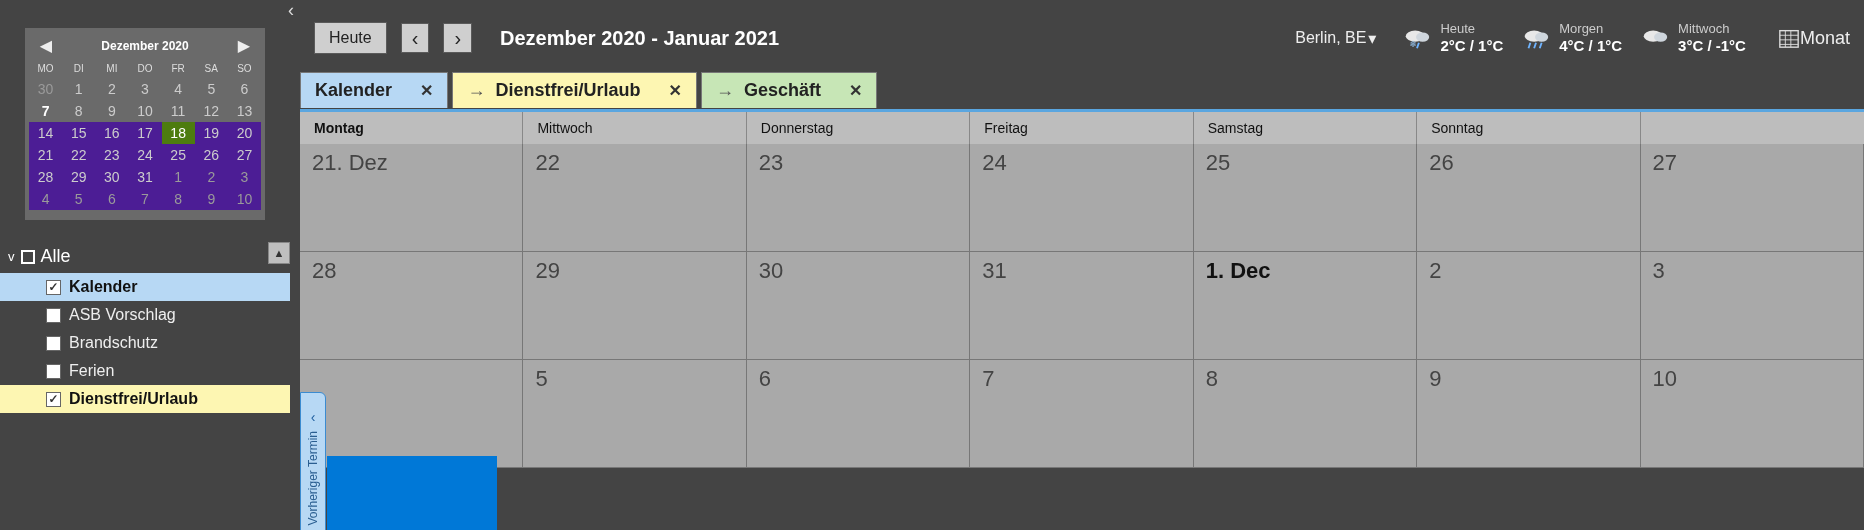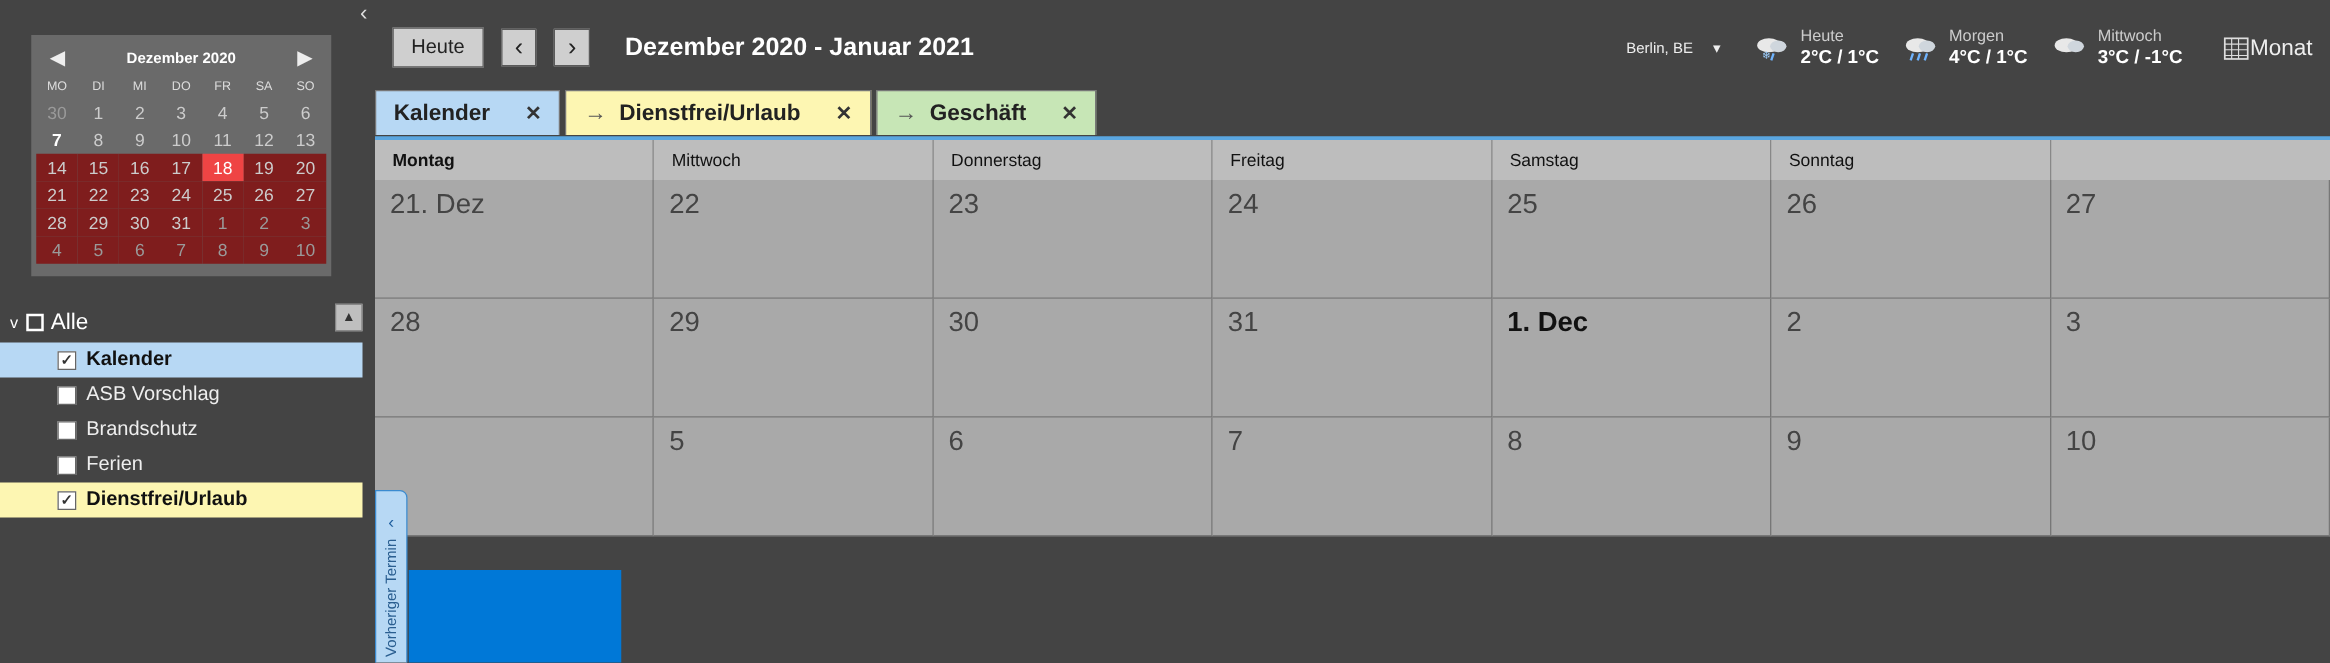--- a/index.html
+++ b/index.html
@@ -9,61 +9,61 @@
   .minical { background:#6a6a6a; margin:20px 25px 0 25px; padding:4px 4px 10px 4px; }
   .minical-head { display:flex; align-items:center; justify-content:space-between; padding:4px 8px; }
   .minical-head span { font-weight:600; font-size:12px; color:#fff;}
   .arrow-btn { width:18px; text-align:center; color:#eee; cursor:pointer; }
   .mc-grid { display:grid; grid-template-columns:repeat(7,1fr); text-align:center; font-size:14px; }
   .mc-dow { color:#ddd; font-size:10px; padding:4px 0;}
   .mc-day { padding:3px 0; color:#ccc;}
   .mc-day.dim { color:#9a9a9a;}
   .mc-day.bold { font-weight:700; color:#fff;}
   .mc-day.hl { background:#0078d7; color:#fff;}
-  .mc-row-shade .mc-day { background:#7f1d1d; }
-  .mc-row-shade .mc-day.hl { background:#ef4444;}
+  .mc-row-shade .mc-day { background:#4c1d95; }
+  .mc-row-shade .mc-day.hl { background:#4d7c0f;}
   .cal-list { margin-top:22px; position:relative;}
   .cal-list-scroll { position:absolute; right:0; top:0; width:22px; height:22px; background:#bfbfbf; border:1px solid #888; display:flex; align-items:center; justify-content:center; color:#333; font-size:11px;}
   .cal-list-head { display:flex; align-items:center; gap:6px; padding:4px 8px; color:#fff; font-size:18px;}
   .cal-list-head .chev { font-size:13px;}
   .square-icon { width:14px; height:14px; border:2px solid #fff; display:inline-block;}
   .cal-items { margin-top:2px;}
   .cal-item { display:flex; align-items:center; gap:8px; padding:5px 10px 5px 46px; font-size:16px; color:#111;}
   .cal-item .cb { width:15px; height:15px; background:#fff; border:1px solid #666; display:flex; align-items:center; justify-content:center; font-size:12px; color:#333;}
   .cal-item.kalender { background:#b7d8f4; font-weight:700;}
   .cal-item.dienstfrei { background:#fdf6b2; font-weight:700;}
   .cal-item.plain { color:#eee;}
   .main { position:absolute; left:300px; top:12px; right:0; bottom:0; }
   .toolbar { display:flex; align-items:center; gap:14px; padding:10px 14px 18px 14px;}
   .btn { background:#cfcfcf; border:1px solid #5a5a5a; color:#222; padding:6px 14px; font-size:16px; cursor:pointer;}
   .btn.icon { padding:4px 10px; font-size:20px; line-height:1;}
   .title { font-size:20px; font-weight:600; color:#fff; margin-left:14px;}
   .spacer { flex:1;}
-  .loc { display:flex; align-items:center; gap:16px; color:#eee; font-size:12px; margin-right:12px;}
+  .loc { display:flex; align-items:center; gap:2px; color:#eee; font-size:16px; margin-right:12px;}
   .weather { display:flex; align-items:center; gap:18px; color:#ddd; font-size:14px;}
   .wday { display:flex; align-items:center; gap:8px;}
   .wicon { width:30px; height:24px;}
   .wtext { display:flex; flex-direction:column; line-height:1.15;}
   .wtext .lbl { font-size:13px; color:#ccc;}
   .wtext .temp { font-size:15px; color:#fff; font-weight:600;}
   .view-sel { display:flex; align-items:center; gap:0; color:#eee; font-size:18px; margin-left:18px; }
   .grid-icon { width:22px; height:22px;}
   .tabs { display:flex; border-bottom:1px solid #444;}
   .tab { display:flex; align-items:center; gap:10px; padding:7px 14px; font-size:18px; border:1px solid #777; border-bottom:none; margin-right:4px; color:#222; position:relative;}
   .tab .close { margin-left:18px; font-size:16px; color:#333; cursor:pointer;}
   .tab .arrow { color:#555; font-size:18px;}
   .tab.kalender { background:#b7d8f4; font-weight:700;}
   .tab.dienstfrei { background:#fdf6b2; font-weight:700;}
   .tab.geschaeft { background:#c7e6b6; font-weight:700;}
   .grid-wrap { position:relative; border-top:3px solid #5aa6e0;}
   .dow-row { display:grid; grid-template-columns:repeat(7,1fr); background:#bdbdbd;}
   .dow-cell { padding:8px 14px; font-size:14px; color:#111; border-right:1px solid #888;}
   .dow-cell.bold { font-weight:700;}
   .weeks { }
-  .week { display:grid; grid-template-columns:repeat(7,1fr); height:95px; }
+  .week { display:grid; grid-template-columns:repeat(7,1fr); height:108px; }
   .cell { background:#a9a9a9; border:1px solid #777; border-top:none; border-left:none; padding:6px 12px; font-size:22px; color:#444; position:relative;}
   .cell .num { font-weight:400;}
   .cell .num.bold { font-weight:700; color:#111;}
   .prev-handle { position:absolute; left:0; top:280px; width:26px; height:150px; background:#b7d8f4; border:1px solid #3b8bd0; border-radius:0 6px 6px 0; display:flex; flex-direction:column; align-items:center; justify-content:center; gap:6px; color:#1e5e9e;}
   .prev-handle .chev { font-size:14px;}
   .prev-handle .vtext { writing-mode:vertical-rl; transform:rotate(180deg); font-size:12px; color:#2a5e90;}
   .sel-block { position:absolute; left:27px; top:344px; width:170px; height:93px; background:#0078d7;}
 </style>
 </head>
 <body>

